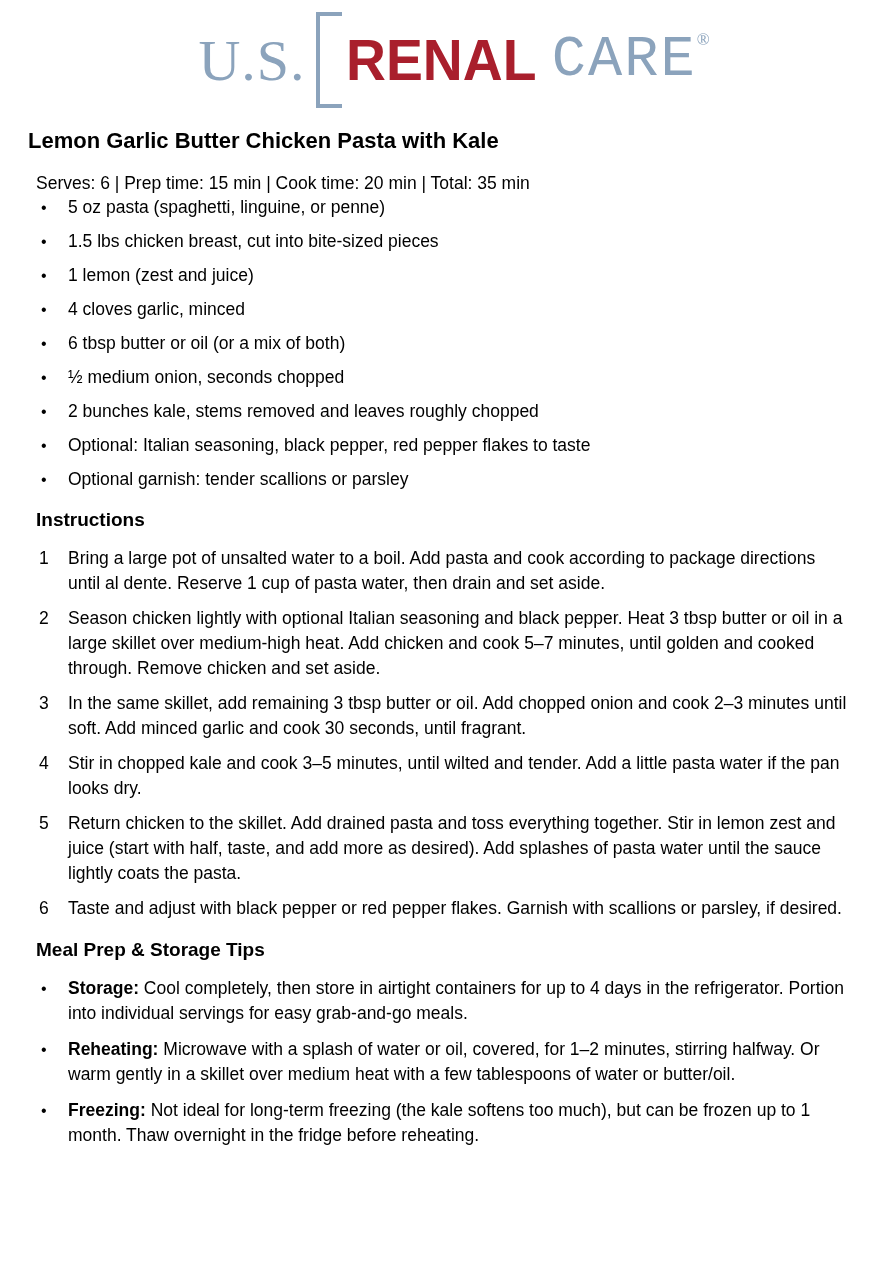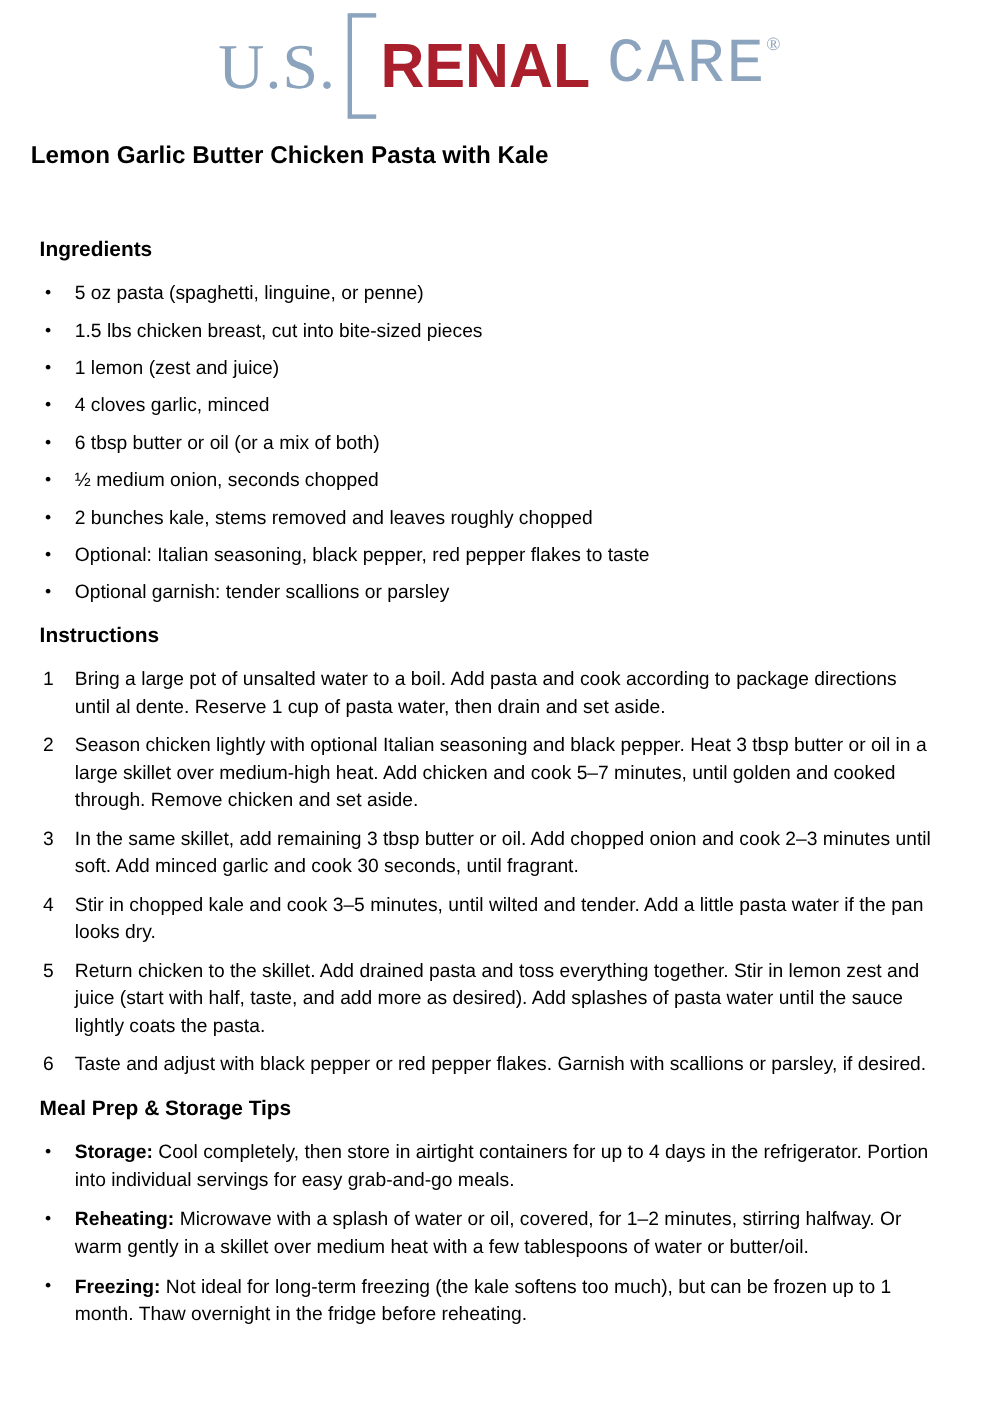--- a/index.html
+++ b/index.html
@@ -120,23 +120,23 @@
 
   <div class="logo-row">
     <span class="logo-us">U.S.</span>
     <span class="logo-bracket"></span>
     <span class="logo-renal">RENAL</span>
     <span class="logo-care">CARE</span>
     <span class="logo-reg">®</span>
   </div>
 
   <h1 class="recipe-title">Lemon Garlic Butter Chicken Pasta with Kale</h1>
+  <div class="meta-line">Serves: 6 | Prep time: 15 min | Cook time: 20 min | Total: 35 min</div>
 
   <div class="section-ingredients">
-    <h2 class="section-heading">Ingredients</h2>
     <ul>
 
         <li class="bullet-item">
           <span class="bullet-glyph">•</span>
           <span class="item-text">5 oz pasta (spaghetti, linguine, or penne)</span>
         </li>
 
         <li class="bullet-item">
           <span class="bullet-glyph">•</span>
           <span class="item-text">1.5 lbs chicken breast, cut into bite-sized pieces</span>

